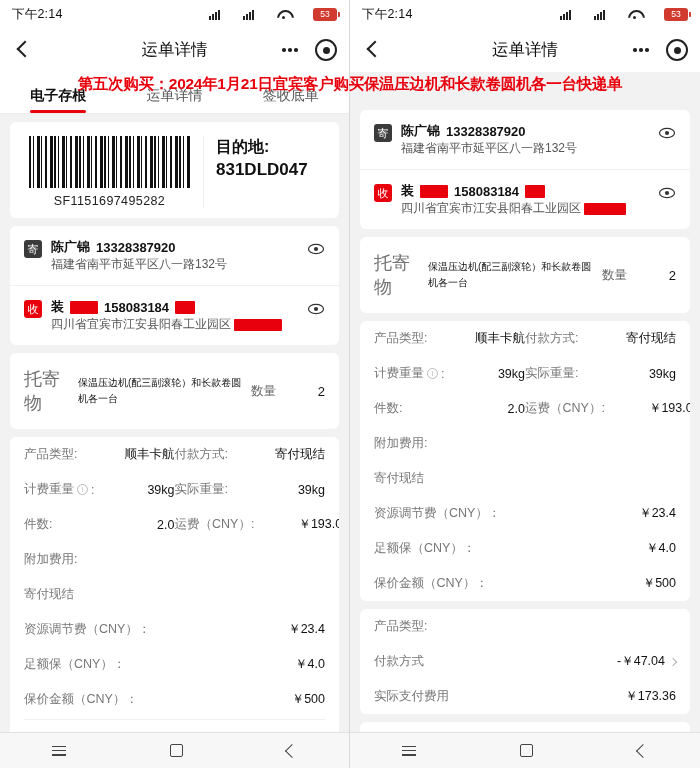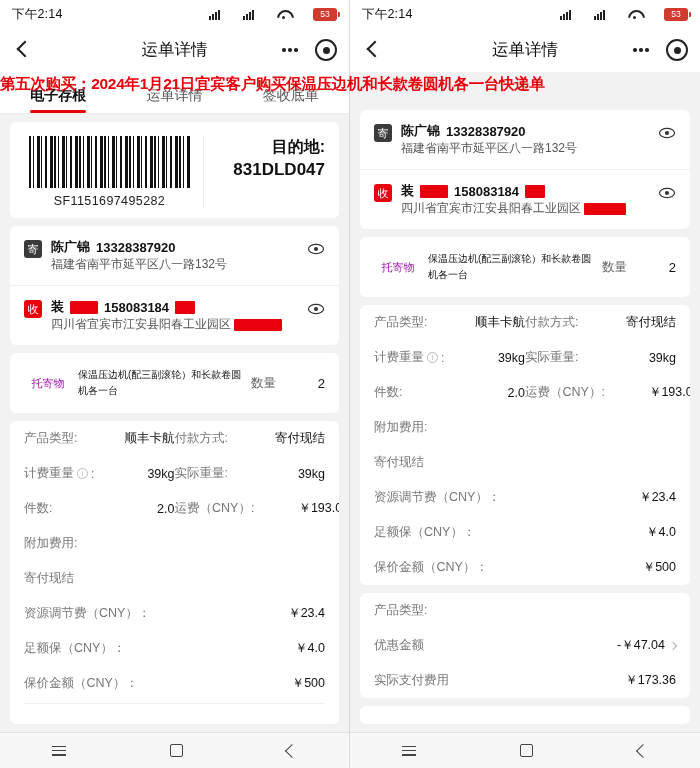--- a/index.html
+++ b/index.html
@@ -137,21 +137,21 @@
   .annotation {
     position: absolute;
     top: 74px;
     left: 0;
     width: 700px;
     z-index: 50;
     color: #e8000d;
     font-size: 15.5px;
     font-weight: bold;
     white-space: nowrap;
-    text-align: left;
+    text-align: center;
     font-family: "Liberation Sans", sans-serif;
     letter-spacing: -0.3px;
   }
 
   
   .tabs {
     height: 42px;
     background: #ffffff;
     display: flex;
     align-items: flex-end;
@@ -219,21 +219,20 @@
     font-size: 12.5px;
     color: #222;
     letter-spacing: .4px;
   }
   .dest {
     flex: 1;
     padding-left: 12px;
     display: flex;
     flex-direction: column;
     justify-content: center;
-    align-items: flex-end;
   }
   .dest-label { font-size: 16px; font-weight: bold; color: #111; line-height: 1.35; }
   .dest-code { font-size: 17px; font-weight: bold; color: #111; margin-top: 2px; }
 
   
   .addr-row {
     display: flex;
     padding: 12px 14px;
     align-items: flex-start;
     position: relative;
@@ -275,21 +274,21 @@
     position: relative;
   }
   .eye svg { display: block; }
 
   
   .item-row {
     display: flex;
     align-items: center;
     padding: 14px;
   }
-  .item-label { font-size: 11px; color: #a21caf; width: 48px; flex: none; text-align: center; }
+  .item-label { font-size: 18px; color: #737373; width: 48px; flex: none; }
   .item-value {
     flex: 1;
     text-align: left;
     font-size: 10px;
     color: #111;
     line-height: 1.6;
     padding: 0 6px;
   }
   .qty-label { font-size: 12.5px; color: #666; width: 44px; flex: none; text-align: left;}
   .qty-value { font-size: 13px; color: #111; width: 30px; text-align: right; flex: none; }
@@ -682,21 +681,21 @@
           <span class="k">保价金额（CNY）：</span>
           <span class="v">￥500</span>
         </div>
       </div>
 
       <div class="card">
         <div class="kv">
           <span class="k">产品类型:</span>
         </div>
         <div class="kv single">
-          <span class="k">优惠金额</span>
+          <span class="k">付款方式</span>
           <span class="v">-￥47.04</span>
             <span class="chev"></span>
         </div>
         <div class="kv single">
           <span class="k">实际支付费用</span>
           <span class="v">￥173.36</span>
         </div>
       </div>
 
       <div class="card">

